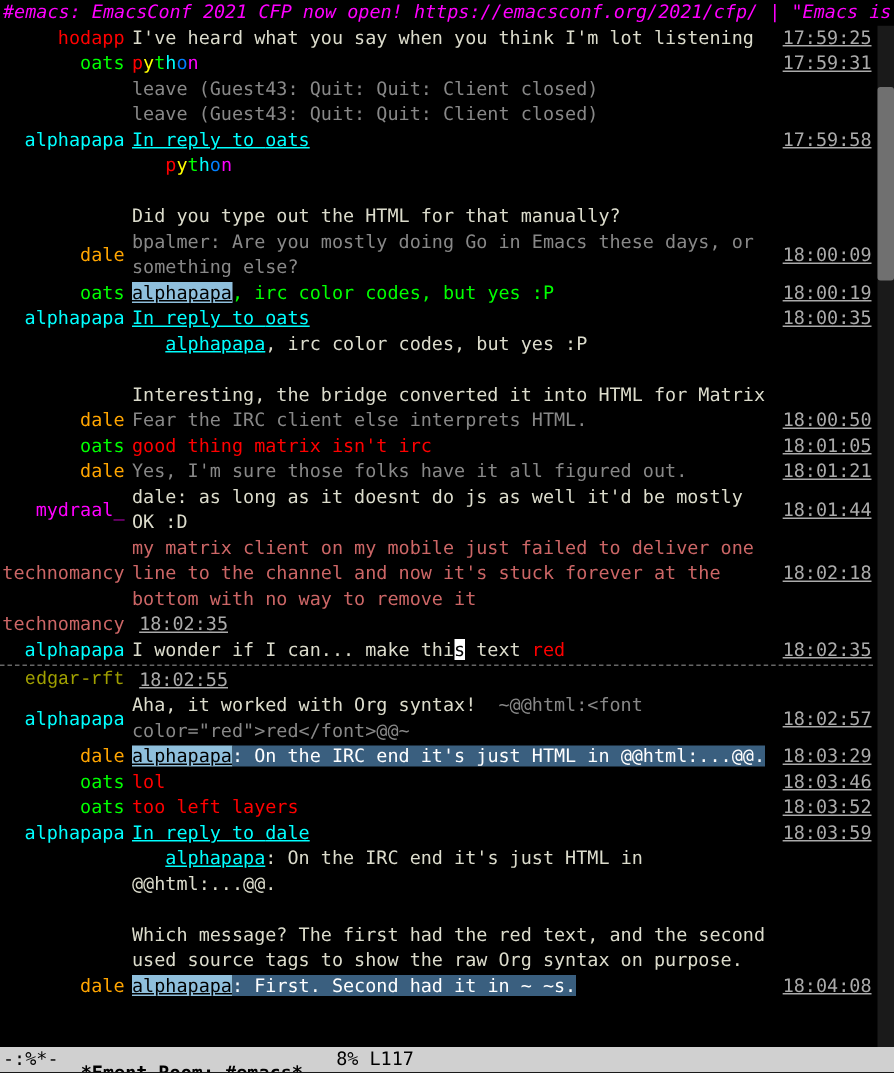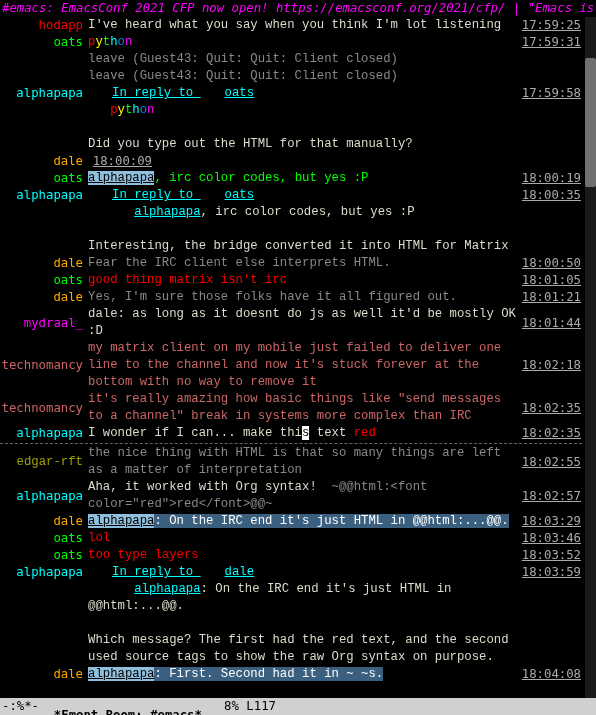--- a/index.html
+++ b/index.html
@@ -30,31 +30,31 @@
     padding:0 2px;height:17px;display:flex;align-items:center;font-style:italic;}
   .buffer{flex:1 1 auto;overflow:hidden;position:relative;}
   .scroll{position:absolute;right:0;top:0;width:11px;height:100%;
     background:#1a1a1a;}
   .thumb{position:absolute;right:0;width:11px;background:var(--scrollbar);
     border-radius:2px;}
   .lines{padding-right:14px;}
   .row{display:flex;align-items:center;}
   .nick{width:83px;flex:0 0 83px;text-align:right;padding-right:5px;
     white-space:nowrap;overflow:hidden;}
-  .msg{flex:1 1 auto;white-space:pre-wrap;word-break:break-word;color:#dcdccc;font-family:Liberation Mono, monospace;}
+  .msg{flex:1 1 auto;white-space:pre-wrap;word-break:break-word;color:#dcdccc;}
   .ts{flex:0 0 64px;text-align:right;color:#aaaaaa;padding-right:1px;
     white-space:nowrap;text-decoration:underline;}
   .nick.c-red{color:var(--red);}
   .nick.c-green{color:var(--green);}
   .nick.c-orange{color:var(--orange);}
   .nick.c-cyan{color:var(--link);}
   .nick.c-magenta{color:var(--magenta);}
   .nick.c-dimred{color:var(--dimred);}
   .nick.c-olive{color:var(--olive);font-family:Liberation Mono, monospace;}
-  .link{color:var(--link);text-decoration:underline;margin-left:24px;}
+  .link{color:var(--link);text-decoration:underline;}
   .ul{text-decoration:underline;}
   .green{color:var(--green);}
   .red{color:var(--red);}
   .dimred{color:var(--dimred);}
   .mention{background:var(--hl);color:#000;text-decoration:underline;}
   .mention2{background:var(--steel);color:#fff;}
   .cursor{background:#ffffff;color:#000000;}
   .hr{border-top:1px dashed var(--hrline);margin:1px 0;}
   .modeline{height:17px;background:var(--modeline-bg);color:var(--modeline-fg);
     display:flex;align-items:center;font-size:12.3px;white-space:pre;
@@ -109,20 +109,21 @@
           <div class="msg">&nbsp;</div>
           <div class="ts"></div>
         </div>
         <div class="row">
           <div class="nick "></div>
           <div class="msg">Did you type out the HTML for that manually?</div>
           <div class="ts"></div>
         </div>
         <div class="row">
           <div class="nick c-orange">dale</div>
+          <div class="msg gray">bpalmer: Are you mostly doing Go in Emacs these days, or something else?</div>
           <div class="ts">18:00:09</div>
         </div>
         <div class="row">
           <div class="nick c-green">oats</div>
           <div class="msg"><span class="mention">alphapapa</span><span class="green">, irc color codes, but yes :P</span></div>
           <div class="ts">18:00:19</div>
         </div>
         <div class="row">
           <div class="nick c-cyan">alphapapa</div>
           <div class="msg"><span class="link">In reply to </span><span class="link">oats</span></div>
@@ -163,52 +164,50 @@
           <div class="msg">dale: as long as it doesnt do js as well it'd be mostly OK :D</div>
           <div class="ts">18:01:44</div>
         </div>
         <div class="row">
           <div class="nick c-dimred">technomancy</div>
           <div class="msg dimred">my matrix client on my mobile just failed to deliver one line to the channel and now it's stuck forever at the bottom with no way to remove it</div>
           <div class="ts">18:02:18</div>
         </div>
         <div class="row">
           <div class="nick c-dimred">technomancy</div>
-          <div class="msg dimred">it's really amazing how basic things like "send messages to a channel" break in systems more complex than IRC</div>
           <div class="ts">18:02:35</div>
         </div>
         <div class="row">
           <div class="nick c-cyan">alphapapa</div>
           <div class="msg"><span>I wonder if I can... make thi</span><span class="cursor">s</span><span> text </span><span class="red">red</span></div>
           <div class="ts">18:02:35</div>
         </div>
         <div class="hr"></div>
         <div class="row">
           <div class="nick c-olive">edgar-rft</div>
-          <div class="msg gray">the nice thing with HTML is that so many things are left as a matter of interpretation</div>
           <div class="ts">18:02:55</div>
         </div>
         <div class="row">
           <div class="nick c-cyan">alphapapa</div>
           <div class="msg"><span>Aha, it worked with Org syntax!  </span><span style="color: rgb(136, 136, 136);">~@@html:&lt;font color="red"&gt;red&lt;/font&gt;@@~</span></div>
           <div class="ts">18:02:57</div>
         </div>
         <div class="row">
           <div class="nick c-orange">dale</div>
           <div class="msg"><span class="mention">alphapapa</span><span class="mention2">: On the IRC end it's just HTML in @@html:...@@.</span></div>
           <div class="ts">18:03:29</div>
         </div>
         <div class="row">
           <div class="nick c-green">oats</div>
           <div class="msg red">lol</div>
           <div class="ts">18:03:46</div>
         </div>
         <div class="row">
           <div class="nick c-green">oats</div>
-          <div class="msg red">too type layers</div>
+          <div class="msg red">too left layers</div>
           <div class="ts">18:03:52</div>
         </div>
         <div class="row">
           <div class="nick c-cyan">alphapapa</div>
           <div class="msg"><span class="link">In reply to </span><span class="link">dale</span></div>
           <div class="ts">18:03:59</div>
         </div>
         <div class="row">
           <div class="nick "></div>
           <div class="msg"><span>   </span><span class="link ul">alphapapa</span><span>: On the IRC end it's just HTML in @@html:...@@.</span></div>

